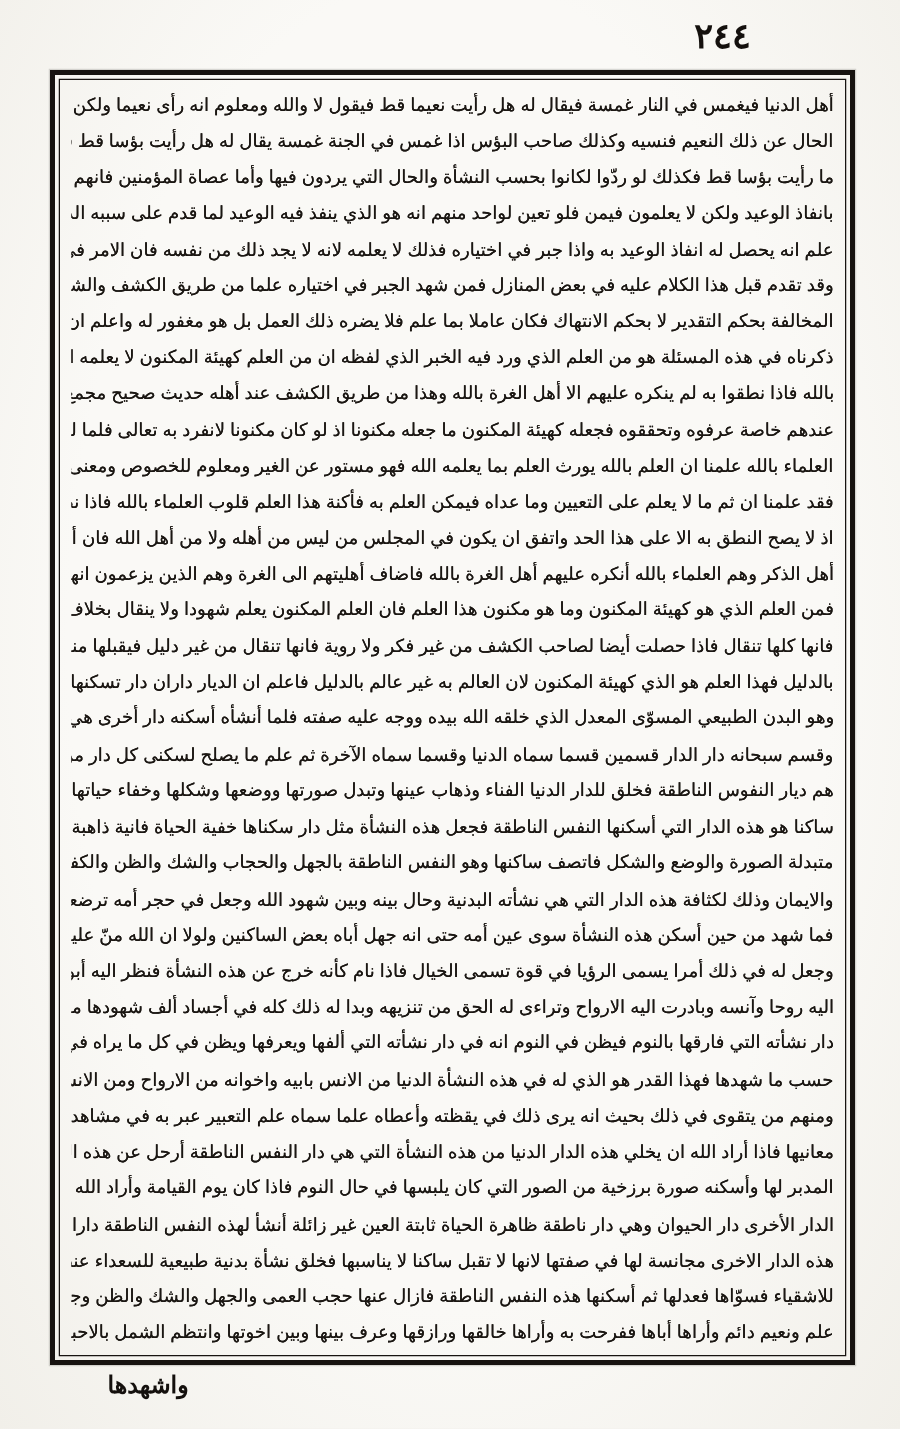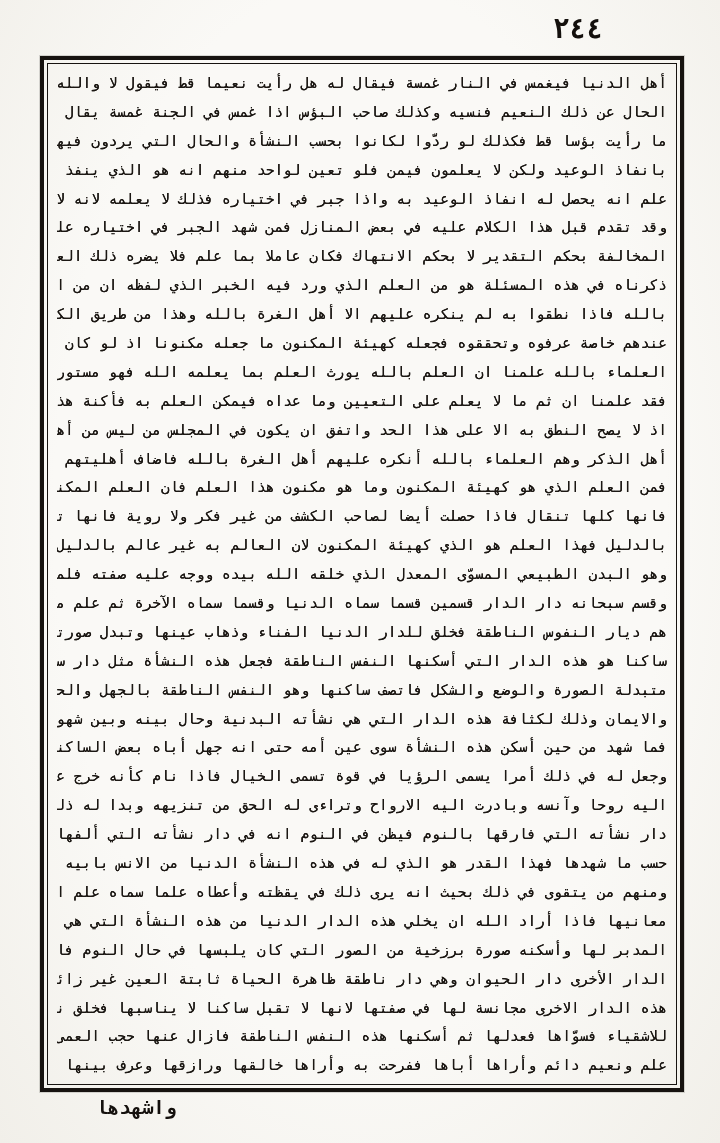--- a/index.html
+++ b/index.html
@@ -7,21 +7,21 @@
     padding: 0;
     background: #e9e8e4;
   }
   .page {
     position: relative;
     width: 720px;
     height: 1143px;
     background: #f8f7f3;
     background-image: radial-gradient(ellipse at 50% 45%, #faf9f6 60%, #f1efe9 100%);
     overflow: hidden;
-    font-family: Liberation Mono, monospace;
+    font-family: Liberation Sans, sans-serif;
     color: #1a1613;
   }
   .page-number {
     position: absolute;
     top: 12px;
     left: 548px;
     width: 60px;
     text-align: center;
     font-size: 28px;
     font-weight: bold;
@@ -64,21 +64,21 @@
     font-size: 14.5px;
     text-align: justify;
     text-align-last: justify;
     text-justify: inter-word;
     color: #1b1713;
   }
   
   .line { text-shadow: 0 0 0.4px #1b1713; }
   .catchword {
     position: absolute;
-    left: 96px;
+    left: 86px;
     top: 1096px;
     font-size: 19px;
     font-weight: bold;
     direction: rtl;
     color: #14100d;
   }
 </style>
 </head>
 <body>
 

